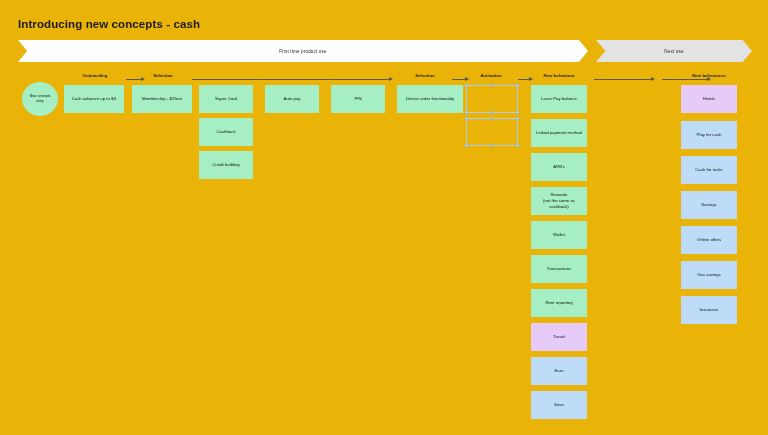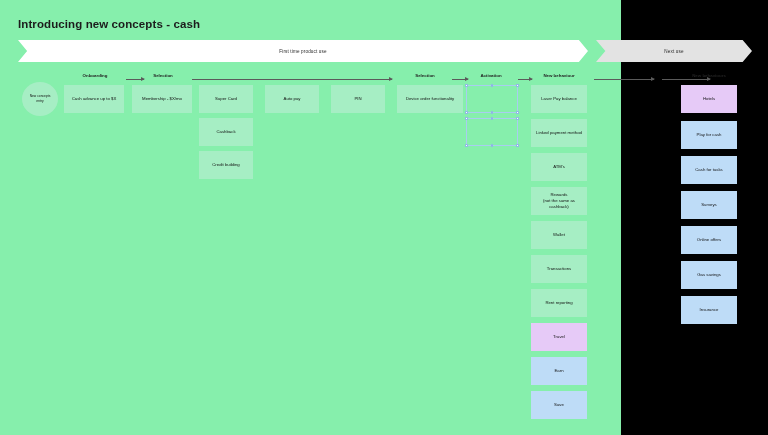--- a/index.html
+++ b/index.html
@@ -4,22 +4,22 @@
 <style>
   * { box-sizing: border-box; margin: 0; padding: 0; }
   html, body {
     width: 768px; height: 435px;
     background: #000000;
     font-family: "Liberation Sans", sans-serif;
     overflow: hidden;
   }
   #board {
     position: relative;
-    width: 621px; height: 435px;
-    background: #86efac;
+    width: 768px; height: 435px;
+    background: #eab308;
   }
 
   
   .page-title {
     position: absolute;
     left: 18px; top: 18px;
     font-size: 11.5px;
     font-weight: 700;
     color: #1c1c1c;
     letter-spacing: .1px;

